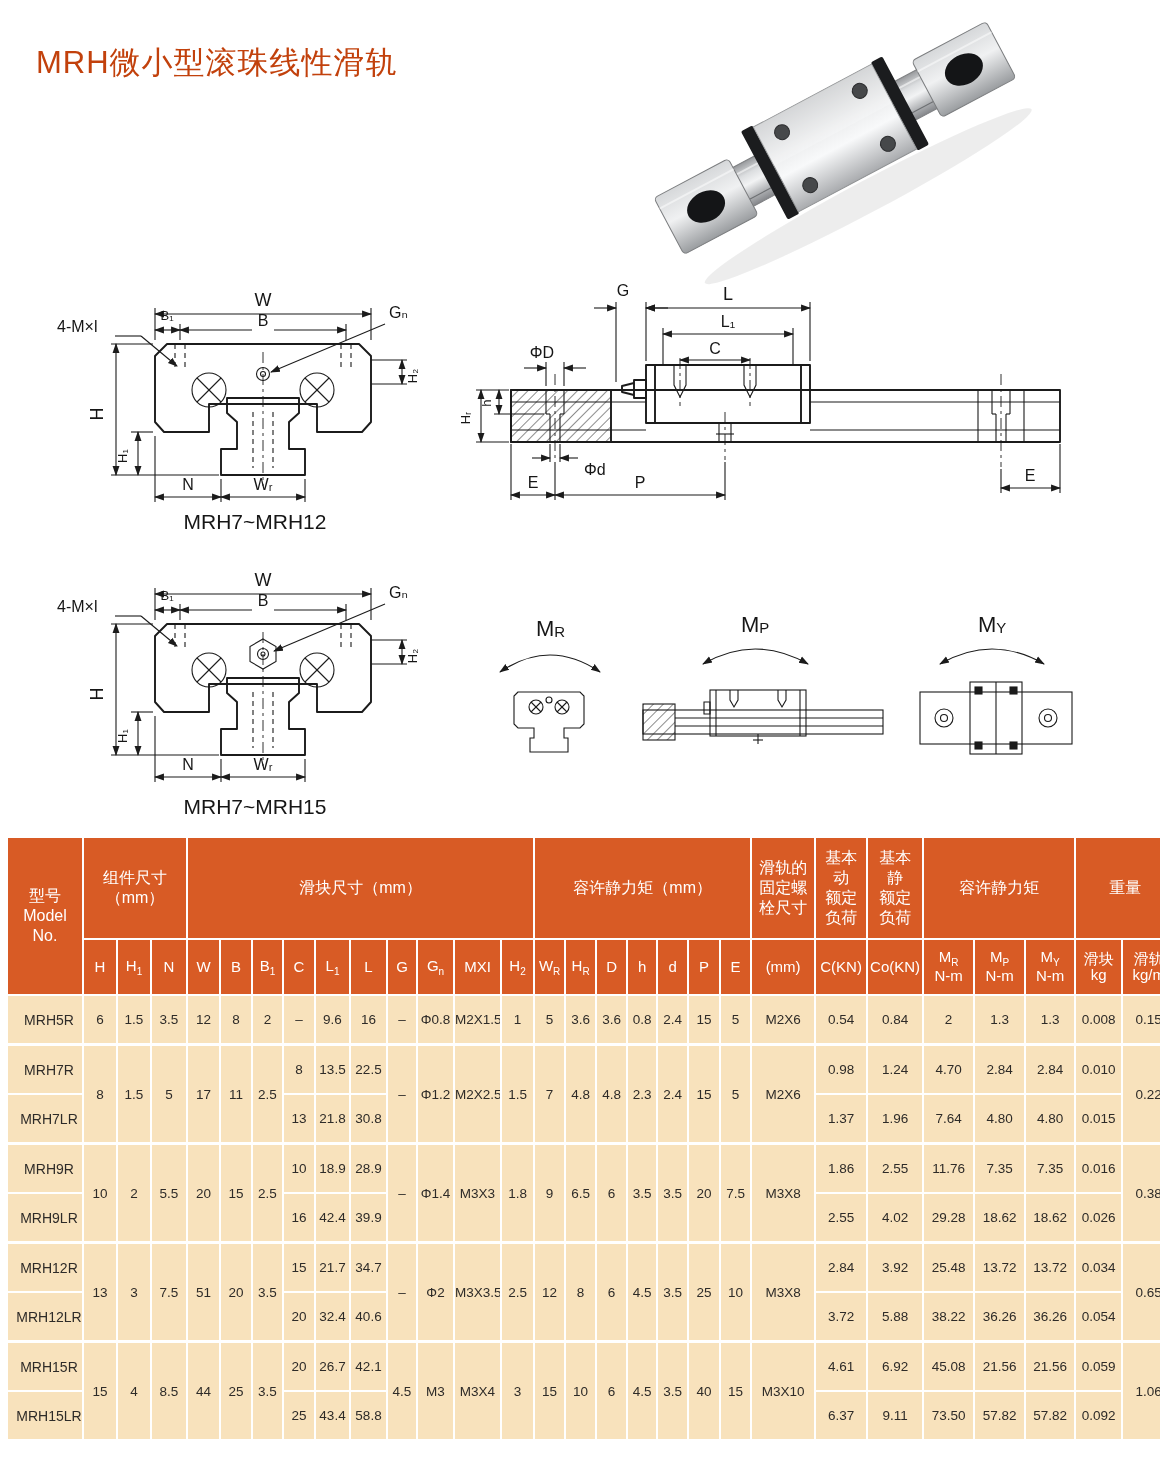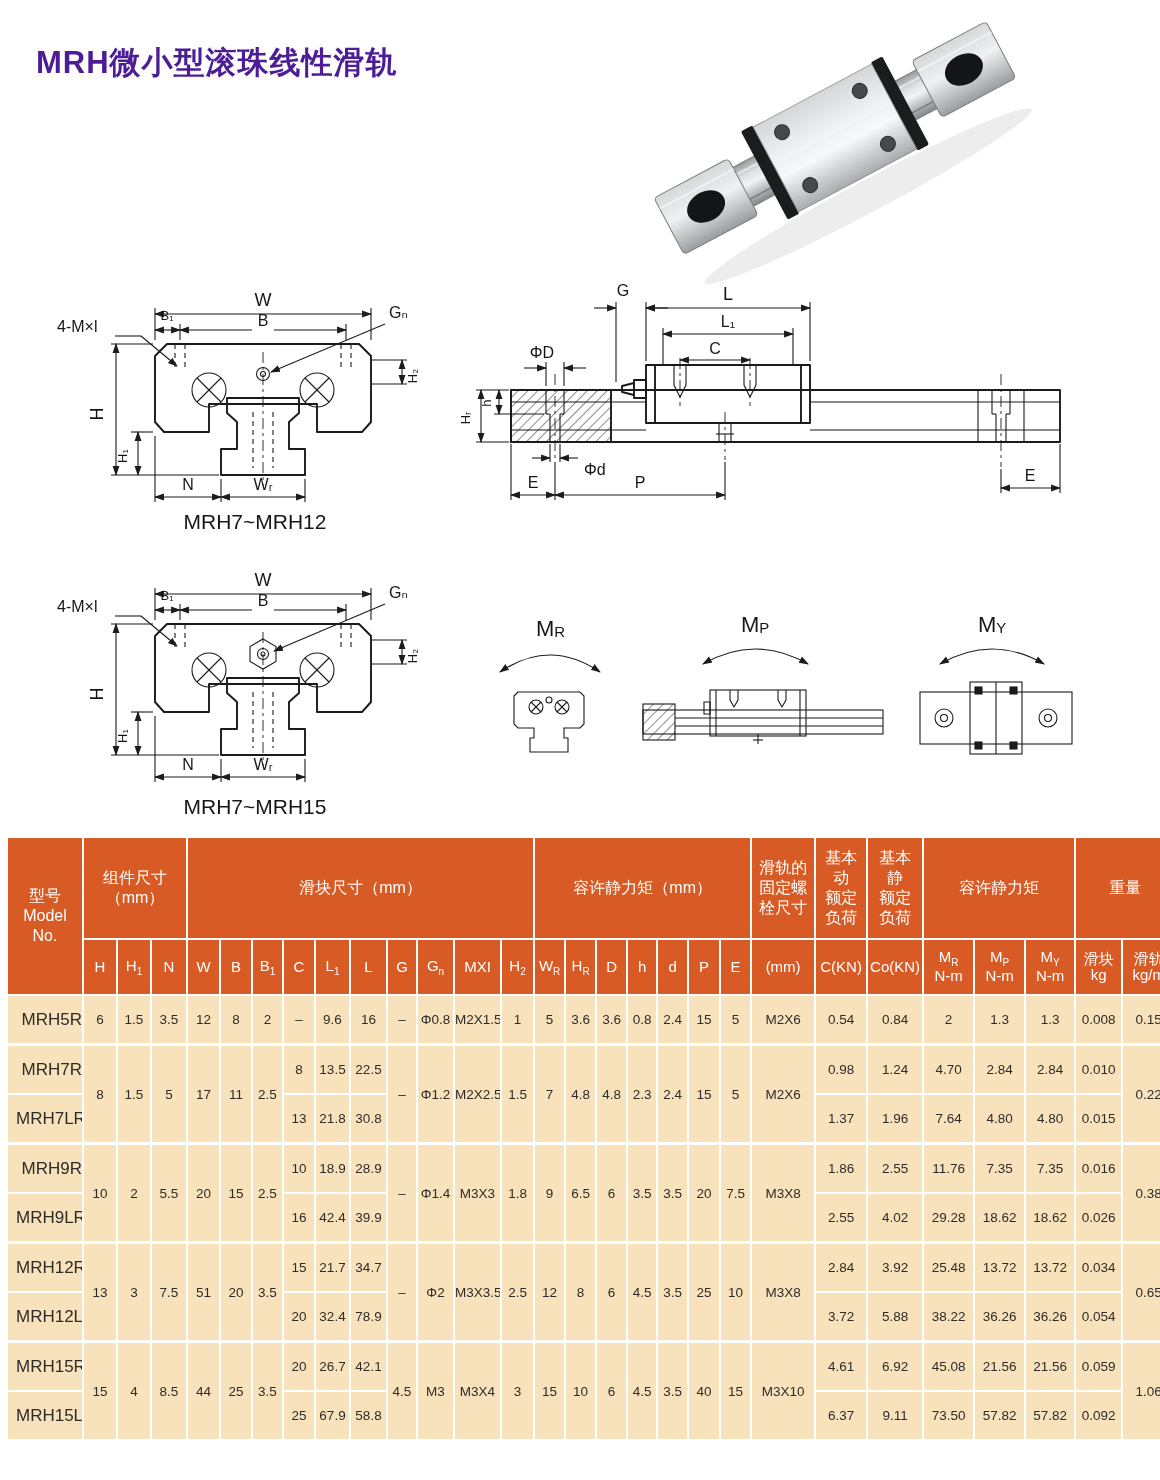--- a/index.html
+++ b/index.html
@@ -1,38 +1,38 @@
 <!DOCTYPE html>
 <html><head>
 <meta charset="utf-8">
 <style>
   html,body{margin:0;padding:0;background:#ffffff;}
   body{width:1160px;height:1480px;position:relative;font-family:"Liberation Sans","DejaVu Sans",sans-serif;overflow:hidden;}
-  .page-title{position:absolute;left:36px;top:42px;font-size:31px;font-weight:bold;color:#4c1d95;letter-spacing:1px;}
+  .page-title{position:absolute;left:36px;top:42px;font-size:31px;font-weight:normal;color:#c2410c;letter-spacing:1px;}
   svg.fig{position:absolute;}
   
   .ln{stroke:#1b1b1b;stroke-width:1.9;fill:none;stroke-linejoin:round;}
   .thin{stroke:#1b1b1b;stroke-width:1.1;fill:none;}
   .dash{stroke-dasharray:5 4;}
   .cl{stroke-dasharray:11 4 3 4;stroke-width:0.9;}
   .dim{stroke:#1b1b1b;stroke-width:1.1;fill:none;}
   .lbl{font-size:16px;fill:#161616;}
   .lbl-l{font-size:18px;fill:#161616;}
   .lbl-s{font-size:13px;fill:#161616;}
   .cap{font-size:21px;fill:#161616;}
   .mlbl{font-size:22px;fill:#161616;}
   .msub{font-size:15px;}
   
   table.spec{position:absolute;left:6px;top:836px;width:1150px;border-collapse:collapse;table-layout:fixed;}
   .spec th,.spec td{border:2px solid #ffffff;text-align:center;vertical-align:middle;padding:0;overflow:hidden;}
   .spec th.grp{background:#d85b25;color:#ffffff;font-weight:normal;font-size:16px;line-height:1.25;height:100px;}
   .spec th.col{background:#d85b25;color:#ffffff;font-weight:normal;font-size:15px;line-height:1.1;height:54px;}
   .spec sub{font-size:10px;}
   .spec td{background:#f8e2bc;color:#2e2b28;font-size:13.5px;height:47px;}
-  .spec td.model{text-align:right;padding-left:8px;font-size:17px;}
+  .spec td.model{text-align:center;padding-left:8px;font-size:14px;}
   .spec tr.gs td{border-top:3px solid #ffffff;}
 </style>
 </head>
 <body>
 
 <svg style="position:absolute;width:0;height:0" aria-hidden="true">
   <defs>
     <marker id="arr" viewBox="0 0 10 10" refX="9" refY="5" markerWidth="9" markerHeight="9" orient="auto-start-reverse">
       <path d="M0,1.5 L10,5 L0,8.5 z" fill="#1b1b1b"></path>
     </marker>
@@ -576,21 +576,21 @@
         <td>25.48</td>
         <td>13.72</td>
         <td>13.72</td>
         <td>0.034</td>
         <td rowspan="2">0.65</td>
       </tr>
       <tr>
         <td class="model">MRH12LR</td>
         <td>20</td>
         <td>32.4</td>
-        <td>78.9</td>
+        <td>40.6</td>
         <td>3.72</td>
         <td>5.88</td>
         <td>38.22</td>
         <td>36.26</td>
         <td>36.26</td>
         <td>0.054</td>
       </tr>
       <tr class="gs">
         <td class="model">MRH15R</td>
         <td rowspan="2">15</td>
@@ -618,21 +618,21 @@
         <td>6.92</td>
         <td>45.08</td>
         <td>21.56</td>
         <td>21.56</td>
         <td>0.059</td>
         <td rowspan="2">1.06</td>
       </tr>
       <tr>
         <td class="model">MRH15LR</td>
         <td>25</td>
-        <td>67.9</td>
+        <td>43.4</td>
         <td>58.8</td>
         <td>6.37</td>
         <td>9.11</td>
         <td>73.50</td>
         <td>57.82</td>
         <td>57.82</td>
         <td>0.092</td>
       </tr>
     </tbody>
 </table>

